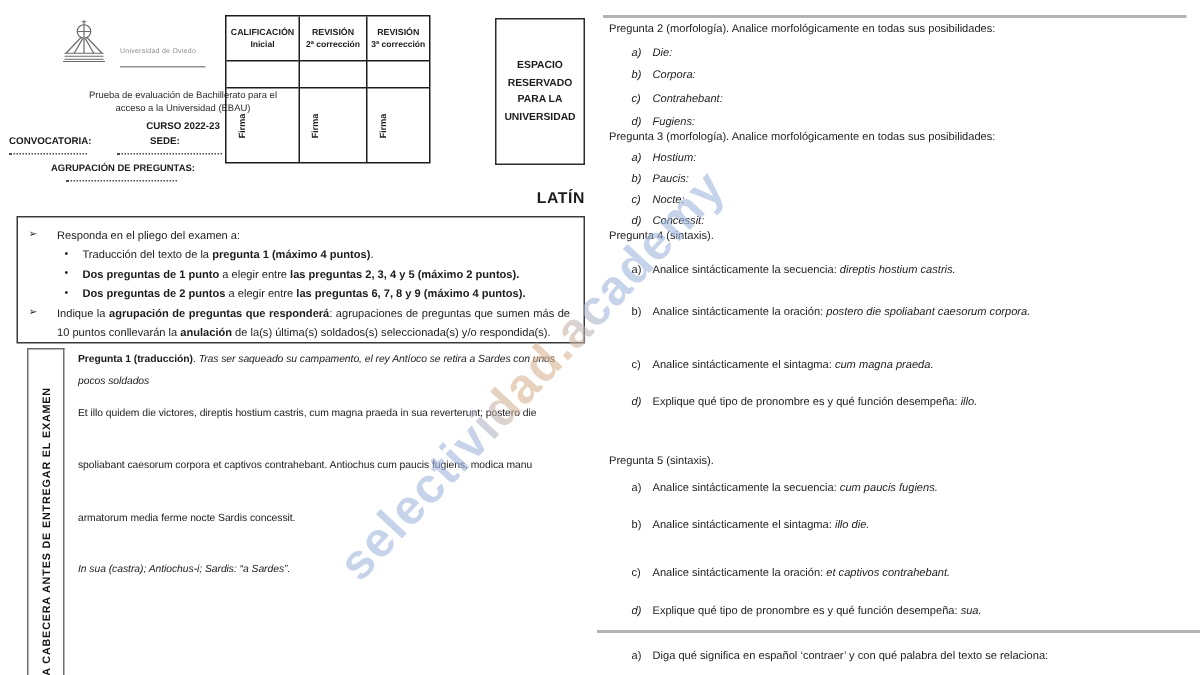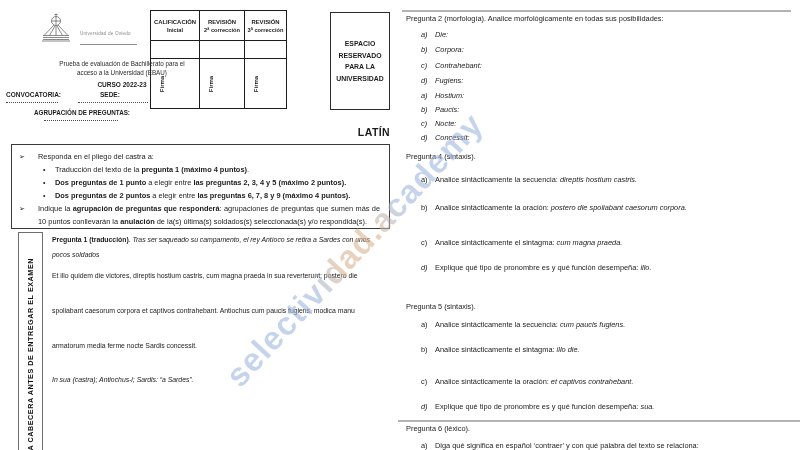--- a/index.html
+++ b/index.html
@@ -158,21 +158,21 @@
   <div>RESERVADO</div>
   <div>PARA LA</div>
   <div>UNIVERSIDAD</div>
 </div>
 
 <div class="abs latin-title">LATÍN</div>
 
 <div class="abs instr">
   <div class="iline">
     <span class="mk">➢</span>
-    <span>Responda en el pliego del castra a:</span>
+    <span>Responda en el pliego del examen a:</span>
   </div>
   <div class="iline ibullet">
     <span class="mk">•</span>
     <span>Traducción del texto de la </span><span class="b">pregunta 1 (máximo 4 puntos)</span><span>.</span>
   </div>
   <div class="iline ibullet">
     <span class="mk">•</span>
     <span class="b">Dos preguntas de 1 punto</span><span> a elegir entre </span><span class="b">las preguntas 2, 3, 4 y 5 (máximo 2 puntos).</span>
   </div>
   <div class="iline ibullet">
@@ -206,20 +206,21 @@
 
 <div class="abs q q2 morpho">
   <div><span class="qt">Pregunta 2 (morfología)</span><span>. Analice morfológicamente en todas sus posibilidades:</span></div>
   <div class="it"><span class="lt">a)</span><span>Die:</span></div>
   <div class="it"><span class="lt">b)</span><span>Corpora:</span></div>
   <div class="it"><span class="lt">c)</span><span>Contrahebant:</span></div>
   <div class="it"><span class="lt">d)</span><span>Fugiens:</span></div>
 </div>
 
 <div class="abs q q3 morpho">
+  <div><span class="qt">Pregunta 3 (morfología)</span><span>. Analice morfológicamente en todas sus posibilidades:</span></div>
   <div class="it"><span class="lt">a)</span><span>Hostium:</span></div>
   <div class="it"><span class="lt">b)</span><span>Paucis:</span></div>
   <div class="it"><span class="lt">c)</span><span>Nocte:</span></div>
   <div class="it"><span class="lt">d)</span><span>Concessit:</span></div>
 </div>
 
 <div class="abs q q4 syntax">
   <div><span class="qt">Pregunta 4 (sintaxis)</span><span>.</span></div>
   <div class="it"><span class="lt">a)</span><span>Analice sintácticamente la secuencia: </span><span class="i">direptis hostium castris.</span></div>
   <div class="it"><span class="lt">b)</span><span>Analice sintácticamente la oración: </span><span class="i">postero die spoliabant caesorum corpora.</span></div>
@@ -231,19 +232,18 @@
   <div><span class="qt">Pregunta 5 (sintaxis)</span><span>.</span></div>
   <div class="it"><span class="lt">a)</span><span>Analice sintácticamente la secuencia: </span><span class="i">cum paucis fugiens.</span></div>
   <div class="it"><span class="lt">b)</span><span>Analice sintácticamente el sintagma: </span><span class="i">illo die.</span></div>
   <div class="it"><span class="lt">c)</span><span>Analice sintácticamente la oración: </span><span class="i">et captivos contrahebant.</span></div>
   <div class="it"><span class="lt">d)</span><span>Explique qué tipo de pronombre es y qué función desempeña: </span><span class="i">sua.</span></div>
 </div>
 
 <div class="abs div-mid"></div>
 
 <div class="abs q q6">
-  <div><span class="qt">Pregunta 6 (léxico)</span><span>.</span></div>
   <div class="it"><span class="lt">a)</span><span>Diga qué significa en español ‘contraer’ y con qué palabra del texto se relaciona:</span></div>
 </div>
 
 <div class="abs watermark">
   <span>selectividad.academy</span>
 </div>
 
 </body></html>

